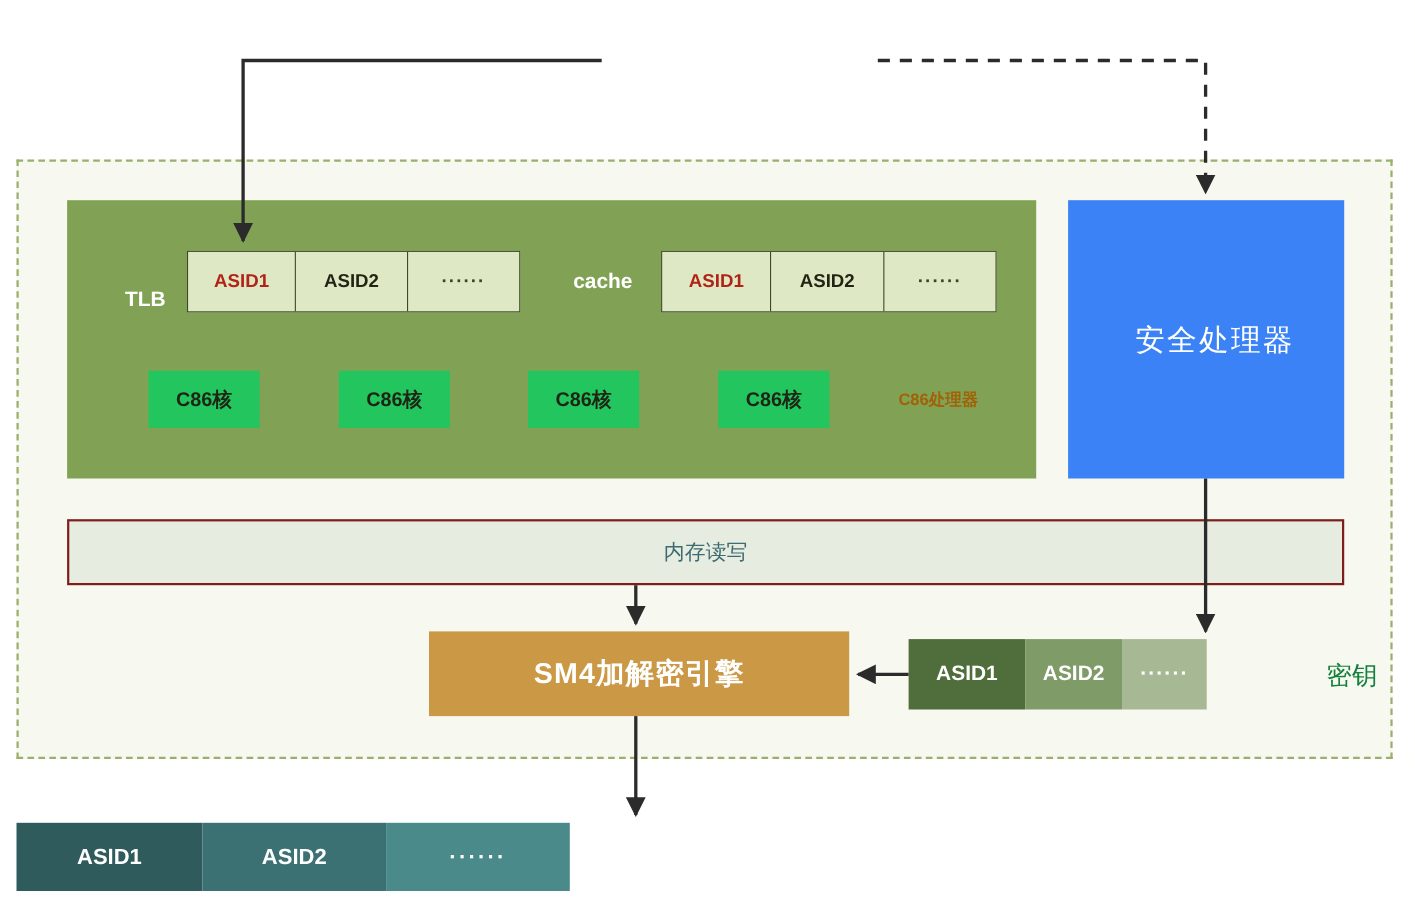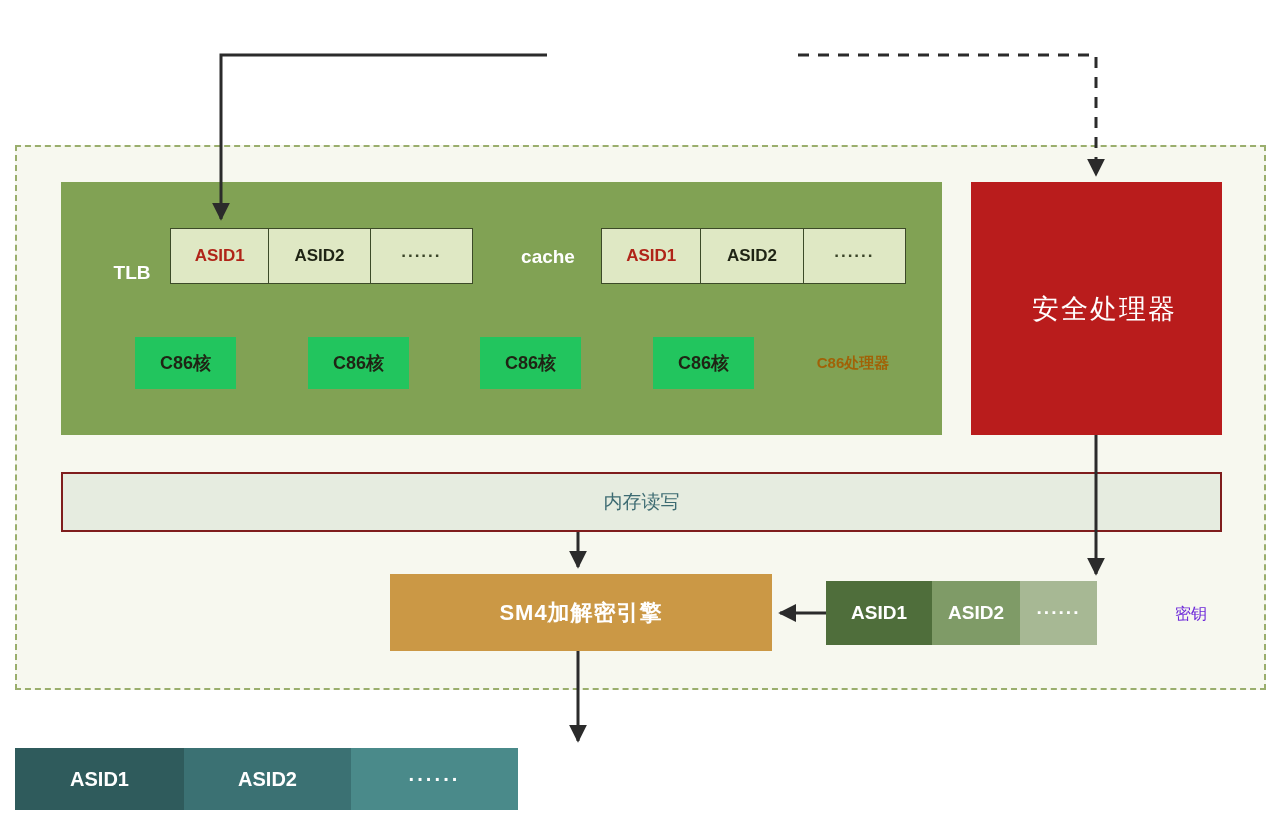--- a/index.html
+++ b/index.html
@@ -102,42 +102,42 @@
     margin-left: 42px;
   }
   #core0 { left: 93px; width: 101px; }
   #core1 { left: 266px; width: 101px; }
   #core2 { left: 438px; width: 101px; }
   #core3 { left: 611px; width: 101px; }
 
   
   #sec-proc {
     left: 971px; top: 182px; width: 251px; height: 253px;
-    background: #b91c1c;
+    background: #3b82f6;
     color: #ffffff;
     font-size: 27px;
     letter-spacing: 2px;
     padding-left: 16px;
   }
 
   
   #mem-rw {
     left: 61px; top: 472px; width: 1161px; height: 60px;
     background: #e6ece0;
     border: 2px solid #7f1d1d;
     color: #3d6b72;
     font-size: 19px;
   }
 
   
   #sm4 {
     left: 390px; top: 574px; width: 382px; height: 77px;
     background: #cb9845;
     color: #ffffff;
-    font-size: 22px;
+    font-size: 26px;
     font-weight: bold;
     letter-spacing: 1px;
   }
 
   
   #keys {
     left: 826px; top: 581px; width: 271px; height: 64px;
     display: flex;
   }
   .key-slot {
@@ -145,22 +145,22 @@
     align-items: center;
     justify-content: center;
     font-size: 19px;
     font-weight: bold;
     color: #ffffff;
   }
   .key-slot.k0 { width: 106px; background: #4f6e3b; }
   .key-slot.k1 { width: 88px; background: #7f9b67; }
   .key-slot.k2 { width: 77px; background: #a7b894; letter-spacing: 1px; }
   #keys-label {
-    left: 1160px; top: 600px; width: 62px; height: 28px;
-    color: #6d28d9; font-size: 16px;
+    left: 1198px; top: 600px; width: 62px; height: 28px;
+    color: #15803d; font-size: 23px;
   }
 
   
   #mem-bar {
     left: 15px; top: 748px; width: 1251px; height: 62px;
     display: flex;
   }
   .mem-seg {
     display: flex;
     align-items: center;

